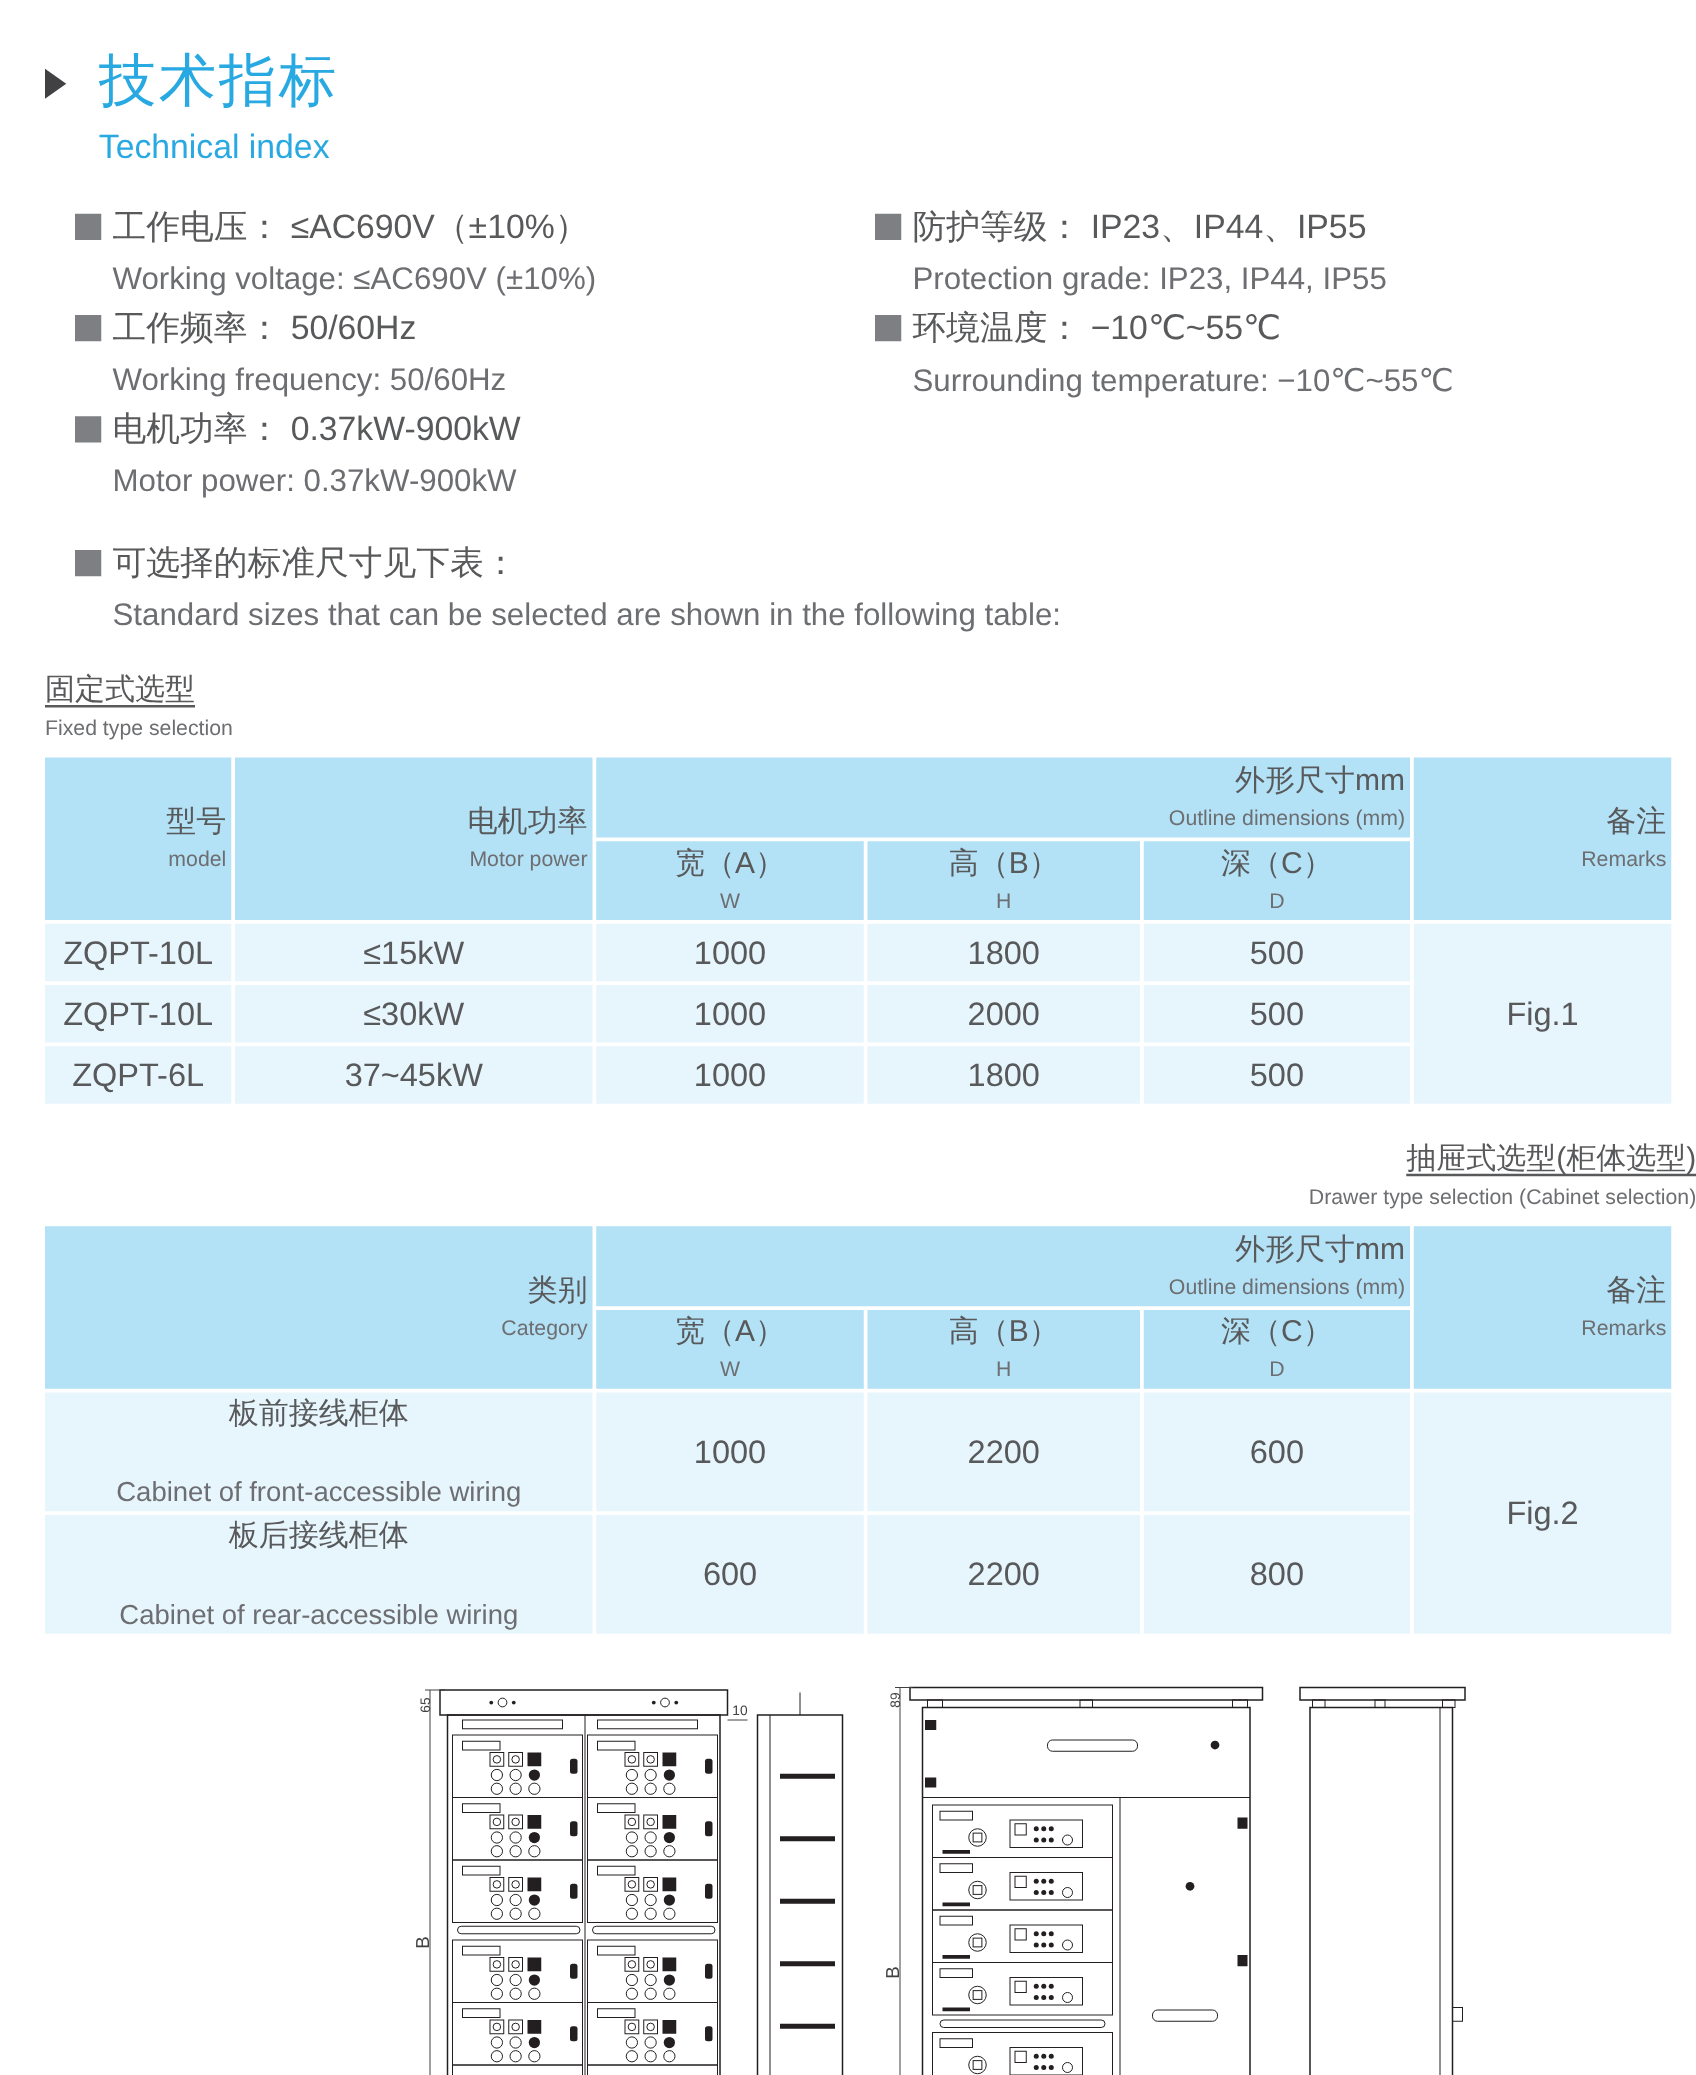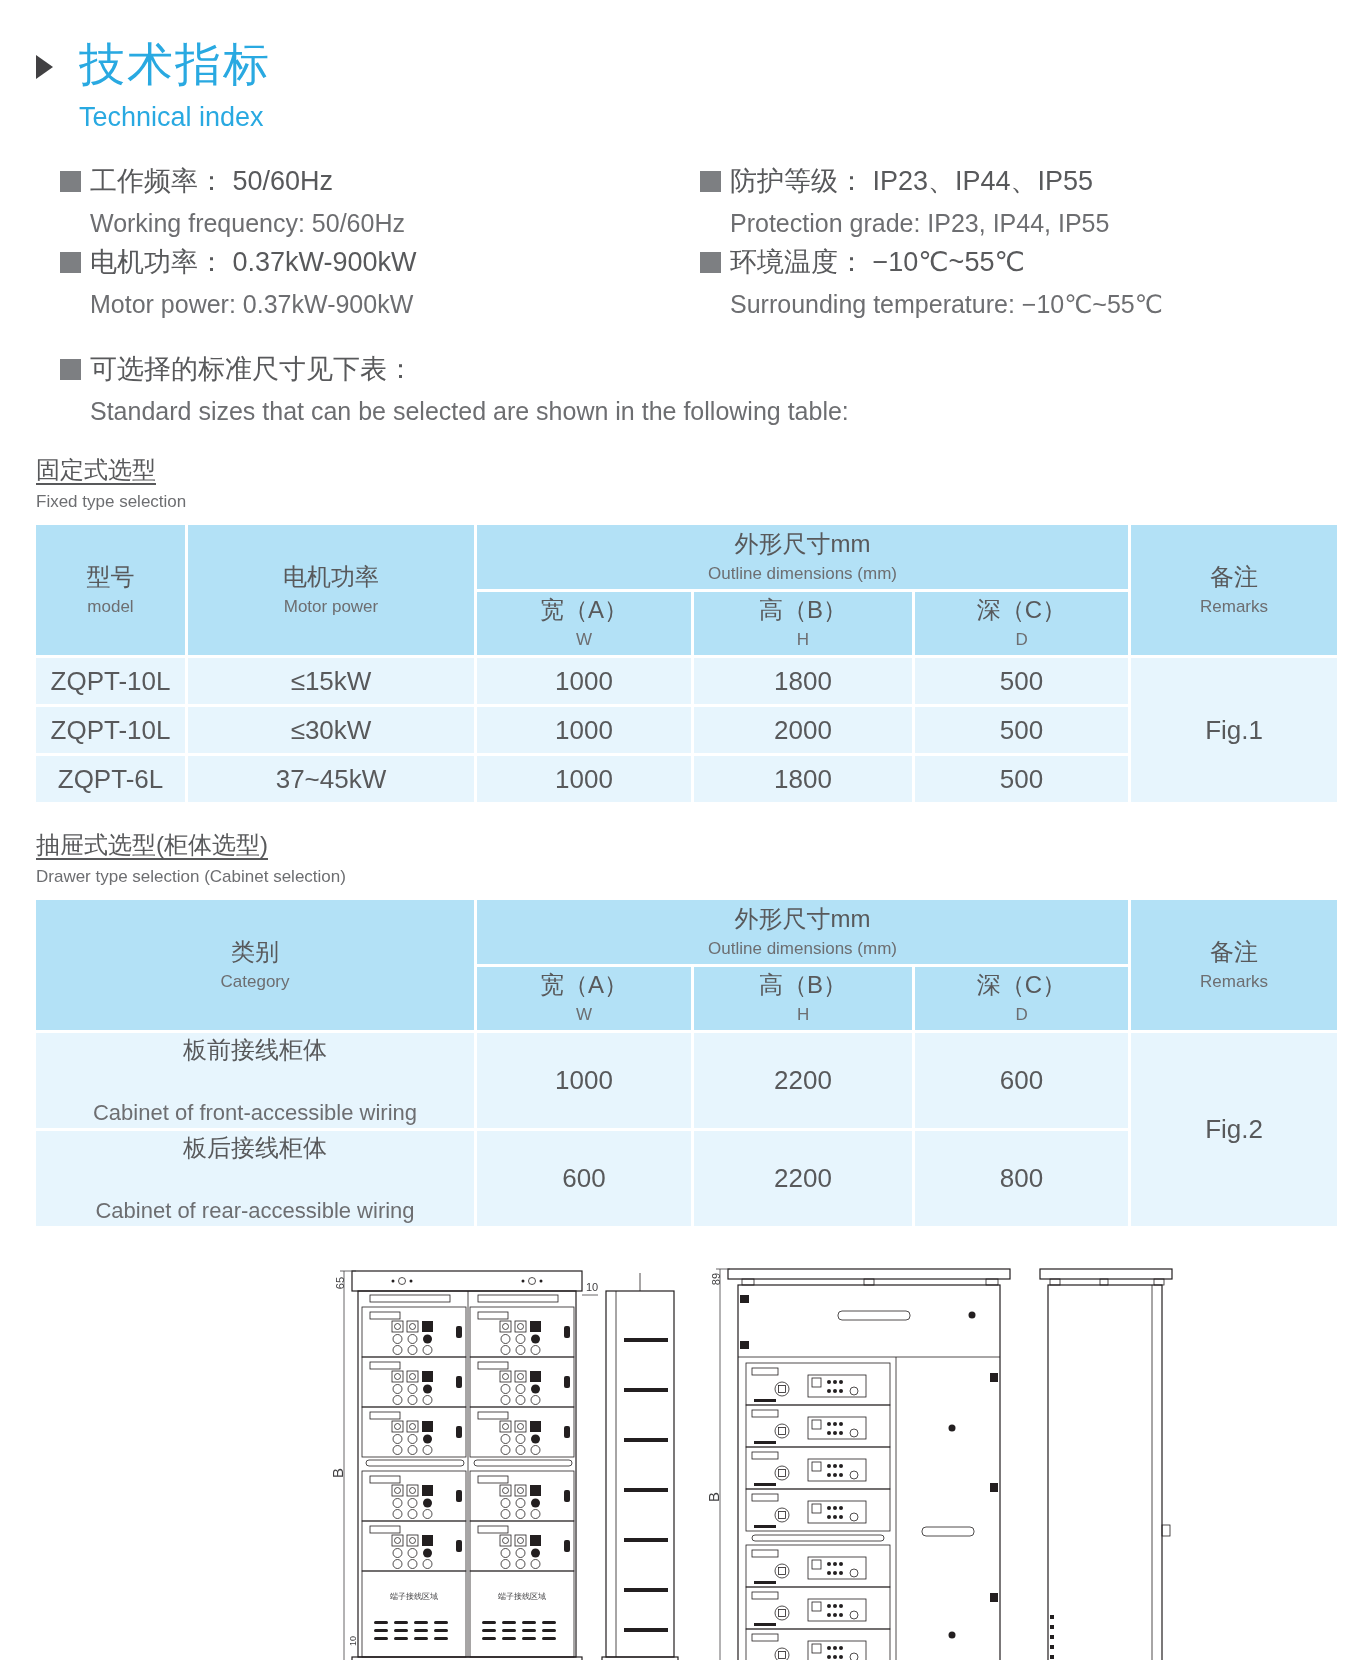--- a/index.html
+++ b/index.html
@@ -36,21 +36,21 @@
   .section-en{font-size:17px;color:var(--text-grey);margin-top:6px;}
   table.spec-table{border-collapse:separate;border-spacing:3px;table-layout:fixed;
                    width:1289px;margin:10px 0 0 33px;}
   table.spec-table td{text-align:center;vertical-align:middle;padding:2px 4px;}
   td.th{background:var(--header-blue);}
   td.cell{background:var(--row-blue);font-size:26px;color:var(--text-dark);}
   .th .cn{font-size:24px;color:var(--text-dark);line-height:32px;}
   .th .en{font-size:17px;color:var(--text-grey);line-height:27px;}
   .cell .cn{font-size:24px;color:var(--text-dark);line-height:29px;}
   .cell .en{font-size:22px;color:var(--text-grey);line-height:26px;margin-top:36px;}
-  tr.hrow1 td.th{height:64px;}
+  tr.hrow1 td.th{height:64px;text-align:right;}
   tr.hrow2 td.th{height:56px;}
   tr.drow td{height:46px;}
   tr.drow2 td{height:58px;}
 
   
   .note{margin:14px 0 0 40px;}
   .note-cn{font-size:24px;color:var(--text-dark);}
   .note-en{font-size:24px;color:var(--text-grey);margin-top:8px;}
 
   
@@ -70,20 +70,27 @@
   <div class="title-block">
     <div class="title-row">
       <span class="arrow"></span>
       <span class="title-cn">技术指标</span>
     </div>
     <div class="title-en">Technical index</div>
   </div>
 
   <div class="specs">
     <div>
+      <div class="spec-item">
+        <div class="spec-cn">
+            <span class="bullet"></span>
+            <span>工作电压： ≤AC690V（±10%）</span>
+          </div>
+        <div class="spec-en">Working voltage: ≤AC690V (±10%)</div>
+      </div>
       <div class="spec-item">
         <div class="spec-cn">
             <span class="bullet"></span>
             <span>工作频率： 50/60Hz</span>
           </div>
         <div class="spec-en">Working frequency: 50/60Hz</div>
       </div>
       <div class="spec-item">
         <div class="spec-cn">
             <span class="bullet"></span>
@@ -183,21 +190,21 @@
     <tr class="drow">
       <td class="cell">ZQPT-6L</td>
       <td class="cell">37~45kW</td>
       <td class="cell">1000</td>
       <td class="cell">1800</td>
       <td class="cell">500</td>
     </tr>
   </tbody>
     </table>
 
-  <div class="section" style="margin-top:24px;">
+  <div class="section" style="margin-top:24px;text-align:right;">
     <div class="section-cn">抽屉式选型(柜体选型)</div>
     <div class="section-en">Drawer type selection (Cabinet selection)</div>
   </div>
 
   <table class="spec-table">
     <colgroup>
         <col style="width:149px">
         <col style="width:286px">
         <col style="width:214px">
         <col style="width:218px">

